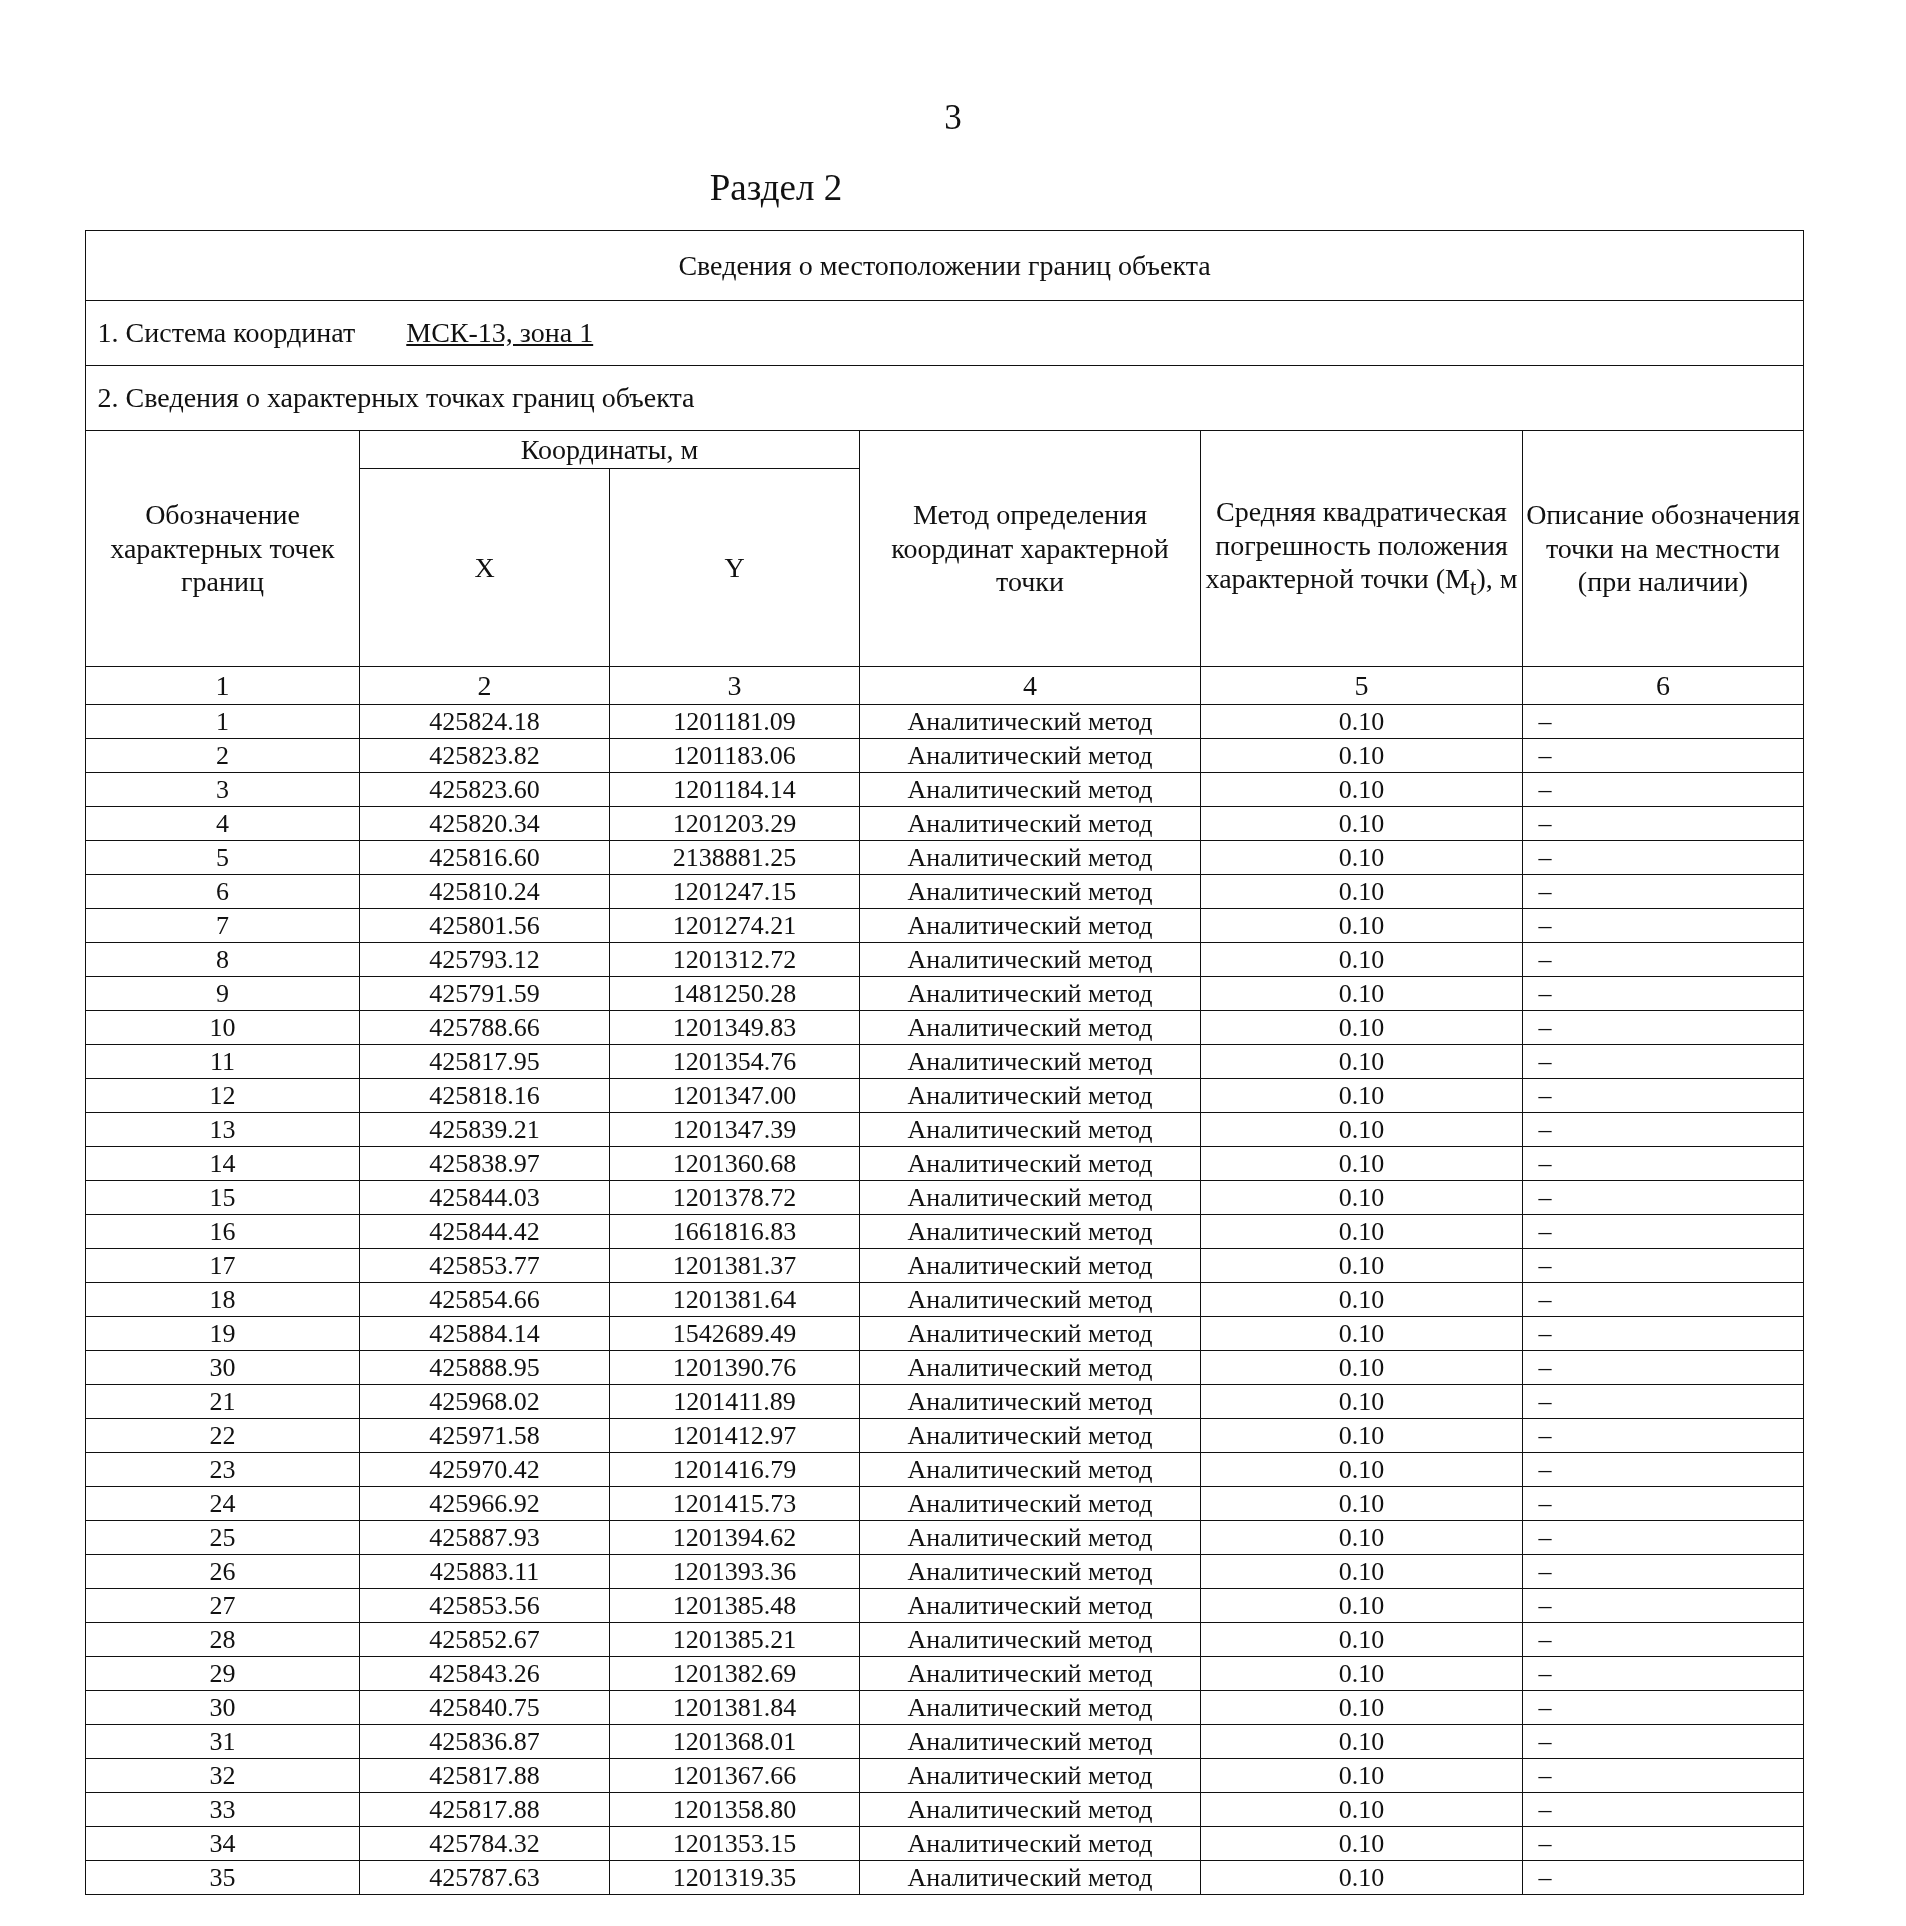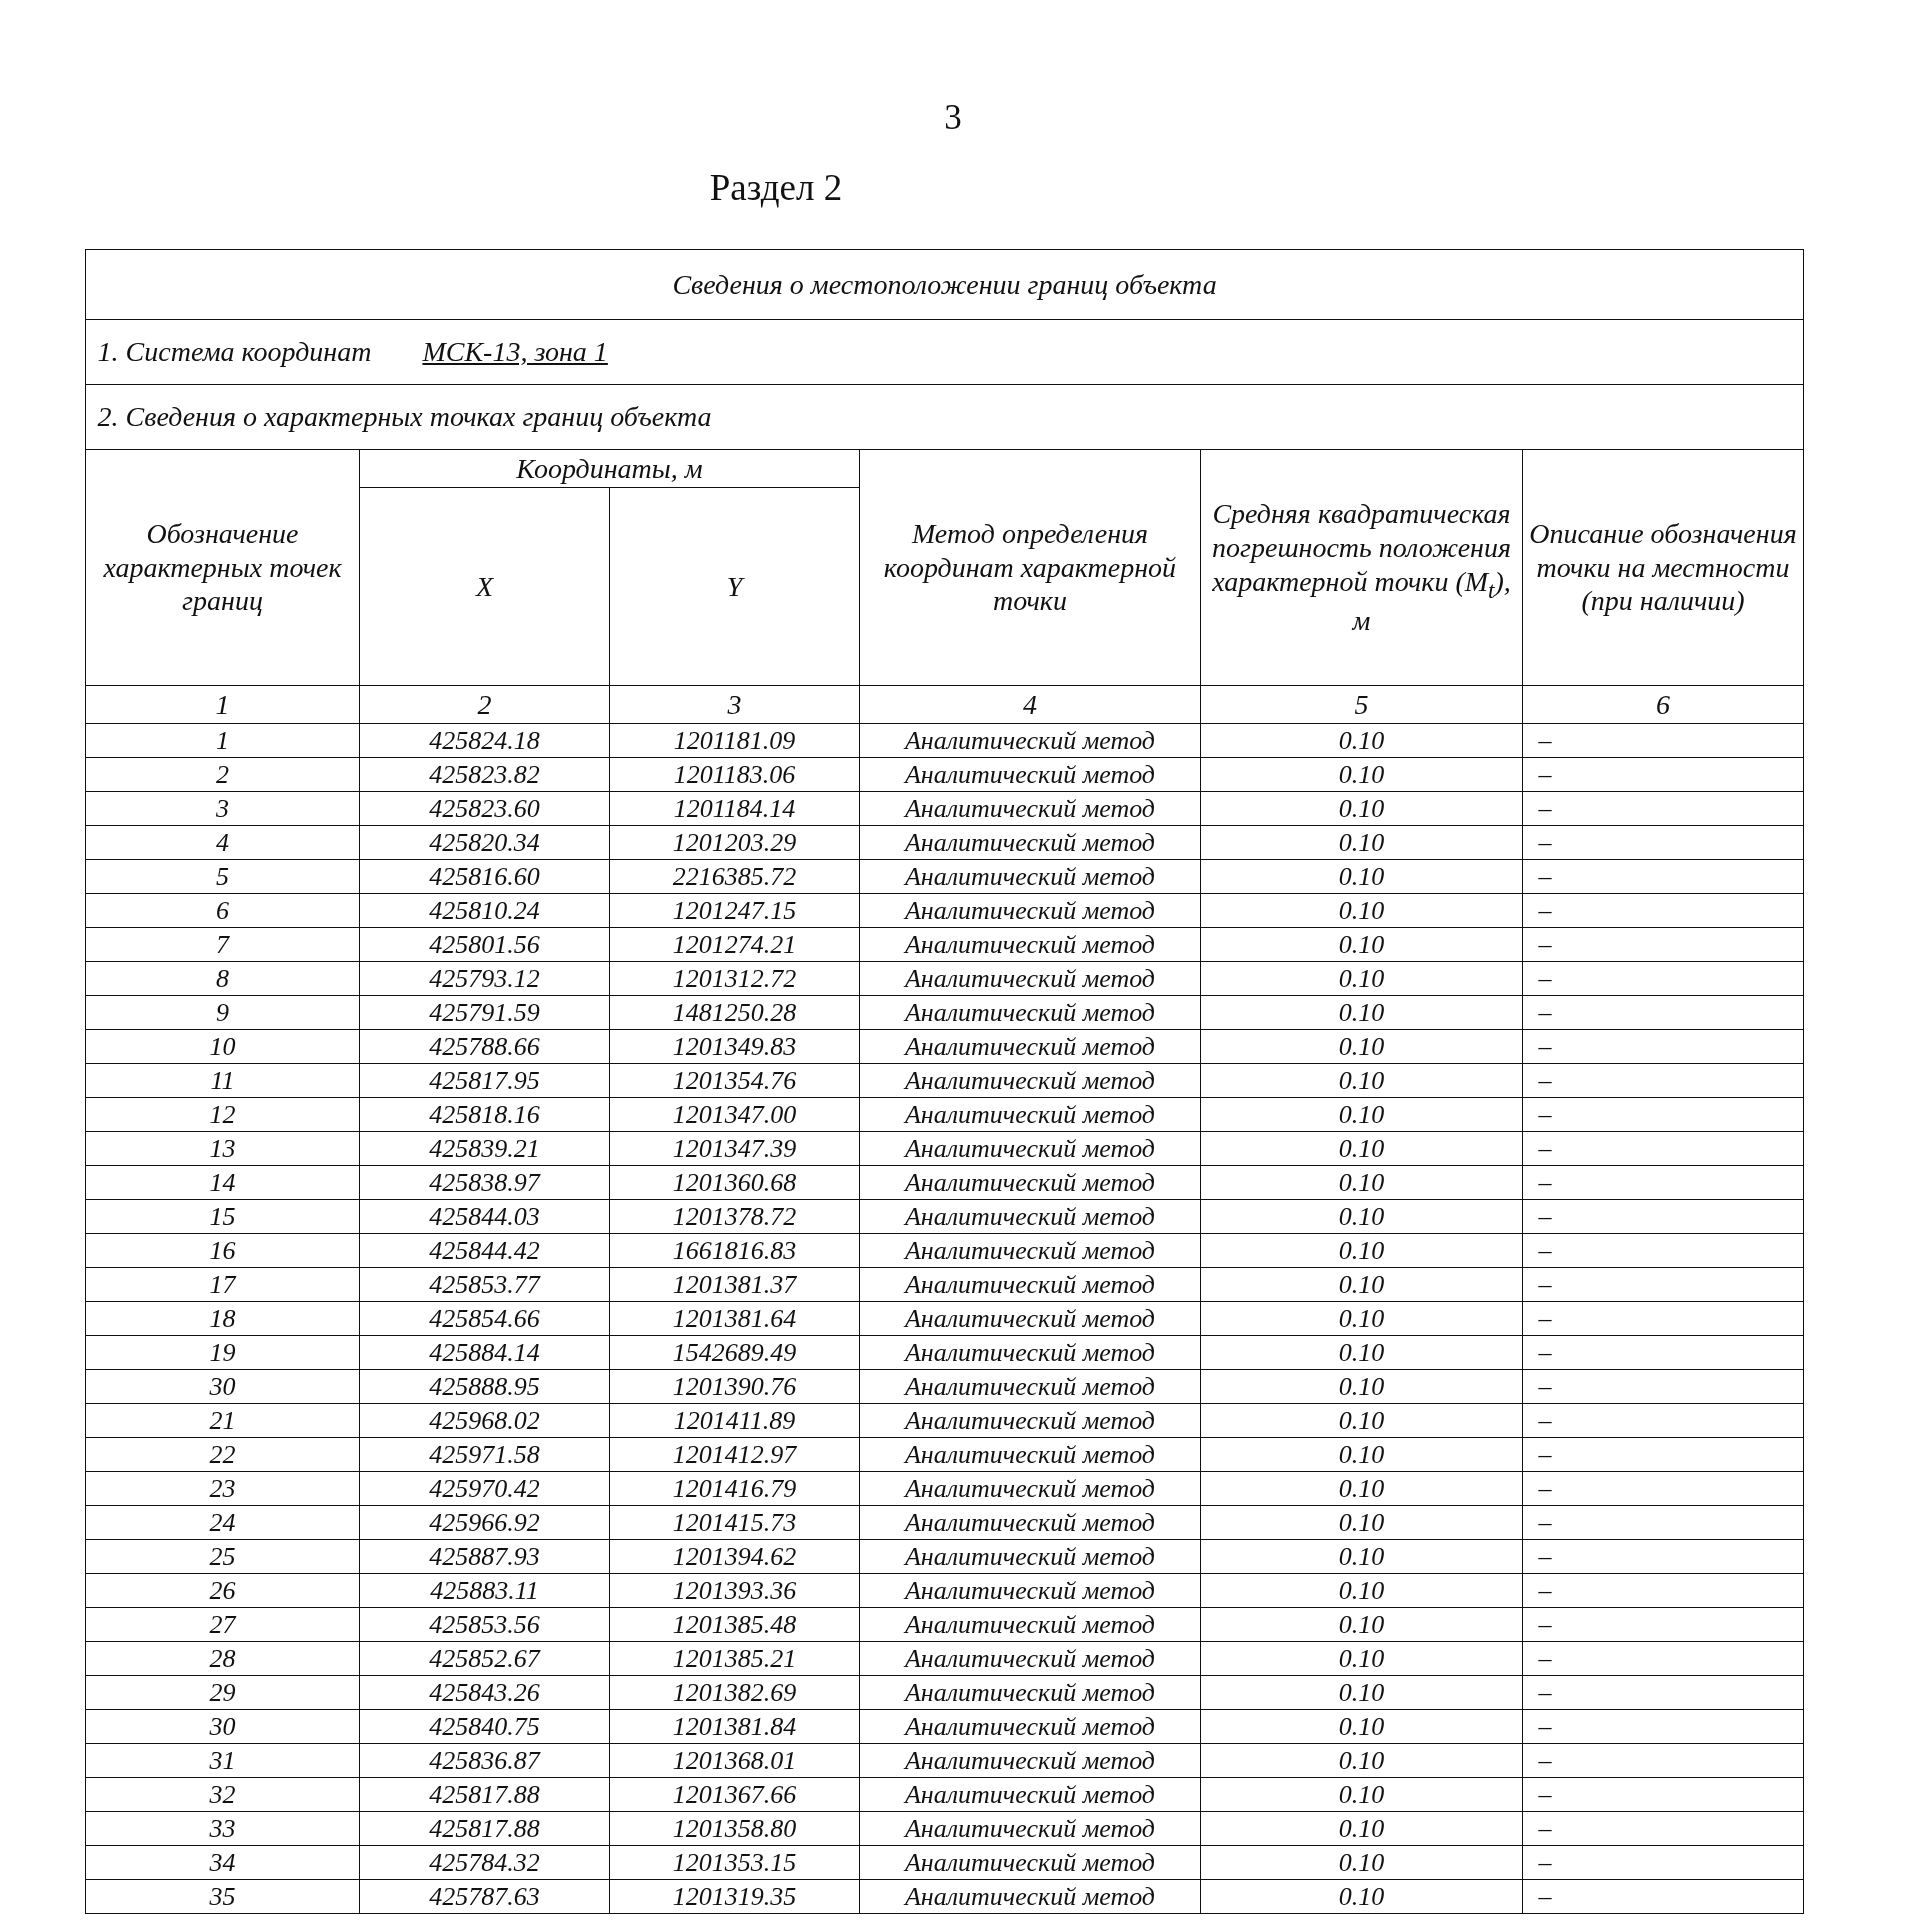--- a/index.html
+++ b/index.html
@@ -1,20 +1,20 @@
 <!DOCTYPE html>
 <html style="font-size:6.2px"><head>
 <meta charset="utf-8">
 <style>
   html, body { margin:0; padding:0; background:#ffffff; }
   body { width:1906px; height:2704px; position:relative; overflow:hidden;
          font-family:"Liberation Serif","DejaVu Serif",serif; color:#111; }
   .page-num { position:absolute; top:98px; left:0; width:1906px; text-align:center; font-size:35px; }
   .section-title { position:absolute; top:166px; left:0; width:1552px; text-align:center; font-size:37px; }
-  table.main { position:absolute; top:249px; left:85px; width:1718px; border-collapse:collapse; table-layout:fixed;font-style:italic; }
+  table.main { position:absolute; top:230px; left:85px; width:1718px; border-collapse:collapse; table-layout:fixed; }
   table.main td { border:1.9px solid #111; padding:0; text-align:center; vertical-align:middle; font-size:28px; line-height:1.2; }
   .full-title { height:69px; font-size:30px; }
   .full-left { height:64px; text-align:left !important; padding-left:11.6px !important; font-size:30px; }
   .hdr { font-size:30px; line-height:1.22;margin-top:12px; }
   .colnum td { height:37px; font-size:29px; }
   tr.data td { height:33px; font-size:26px; line-height:1; }
   tr.data td.desc { text-align:left; padding-left:15.4px; }
   td.method { font-size:25px; }
   .u { text-decoration:underline;margin-left:44px; }
   .coord-top { height:37px; }
@@ -92,21 +92,21 @@
         <td>4</td>
         <td>425820.34</td>
         <td>1201203.29</td>
         <td class="method">Аналитический метод</td>
         <td>0.10</td>
         <td class="desc">–</td>
       </tr>
       <tr class="data">
         <td>5</td>
         <td>425816.60</td>
-        <td>2216385.72</td>
+        <td>2138881.25</td>
         <td class="method">Аналитический метод</td>
         <td>0.10</td>
         <td class="desc">–</td>
       </tr>
       <tr class="data">
         <td>6</td>
         <td>425810.24</td>
         <td>1201247.15</td>
         <td class="method">Аналитический метод</td>
         <td>0.10</td>

